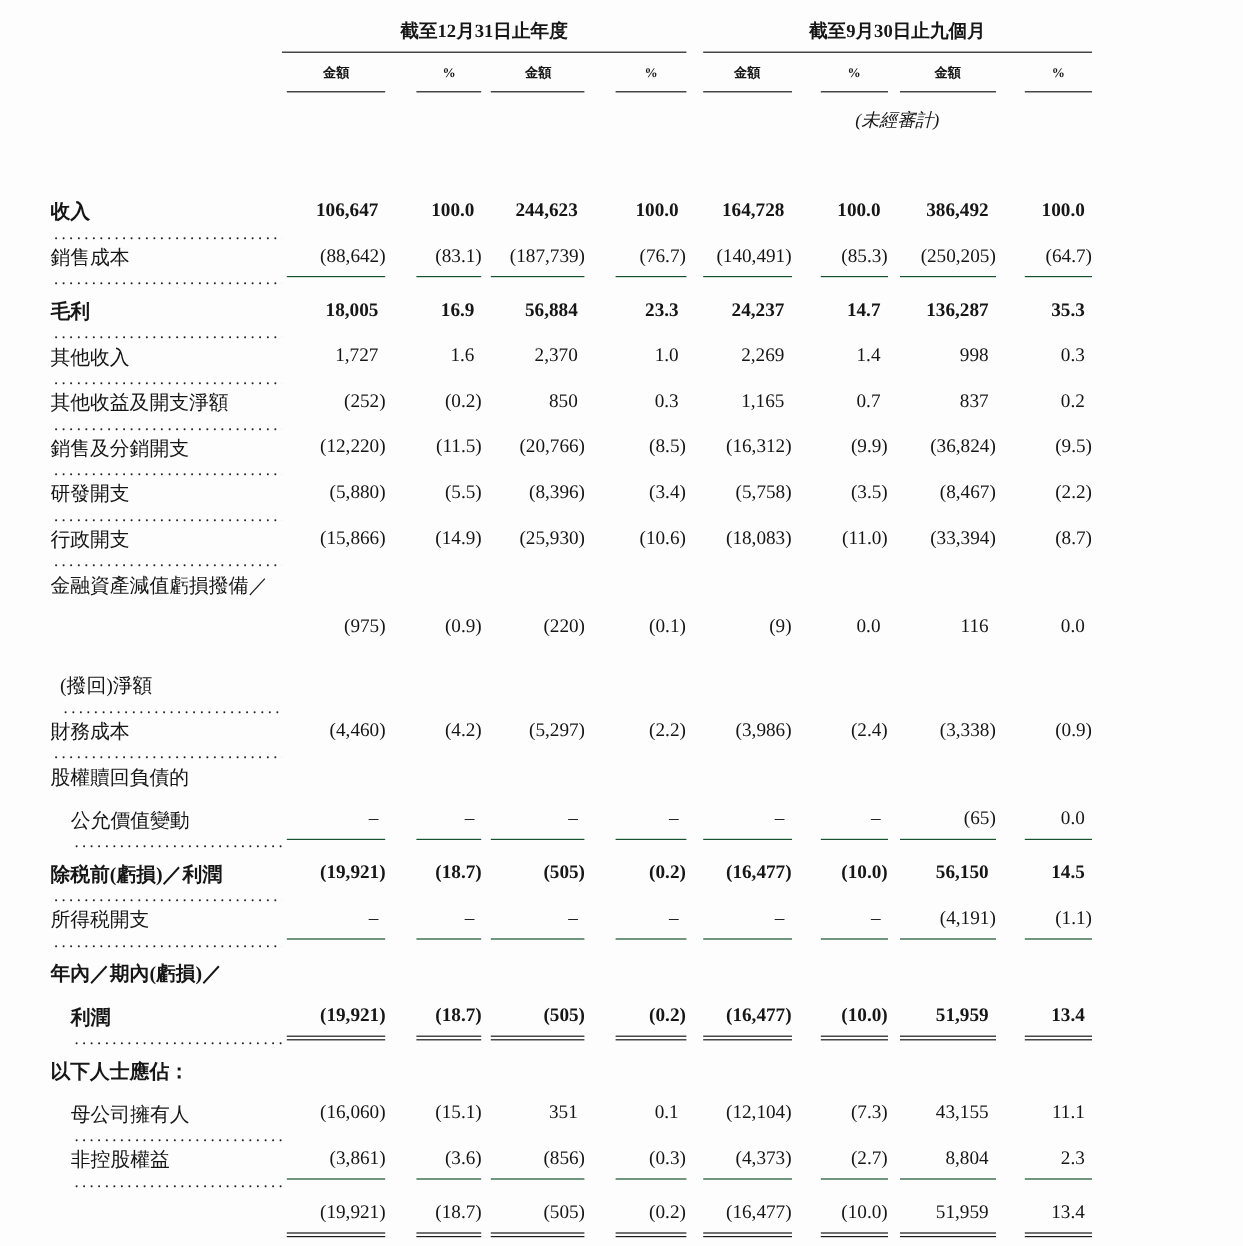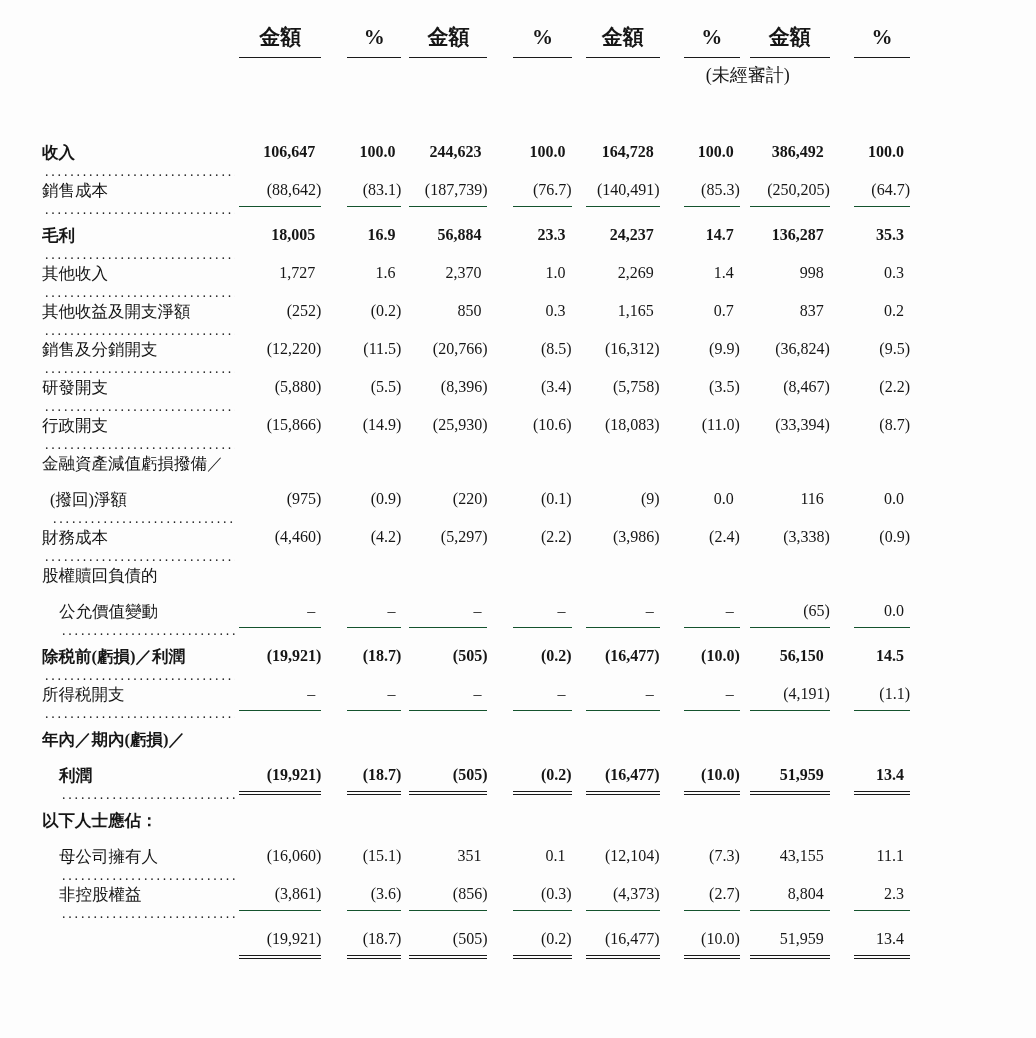--- a/index.html
+++ b/index.html
@@ -13,42 +13,42 @@
   td { padding:0; vertical-align:top; }
 
   
   .gbox,.ybox { font-weight:700; font-size:15.5px; text-align:center;
     border-bottom:1.5px solid #1a1a1a; padding-bottom:6px; white-space:nowrap; }
   .g2 { margin-left:14px; }
   .ybox { padding-bottom:5px; }
   .y2 { margin-left:8px; } .y3 { margin-left:14px; } .y4 { margin-left:8px; }
   tr.h-group { height:31px; } tr.h-year { height:38px; } tr.h-col { height:39px; }
   tr.h-year td, tr.h-col td { padding-top:8px; }
-  tr.h-col .box { font-weight:700; font-size:21px; text-align:center;
+  tr.h-col .box { font-weight:700; font-size:11px; text-align:center;
     border-bottom:1.5px solid #1a1a1a; padding-bottom:7px; }
   tr.h-note1 { height:25px; } tr.h-note2 { height:25px; }
-  .nbox { text-align:center; font-size:18px; padding-top:5px; white-space:nowrap; }
+  .nbox { text-align:center; font-style:italic; font-size:15px; padding-top:5px; white-space:nowrap; }
   .nbox.g2m { margin-left:14px; }
   tr.spacer { height:55px; }
 
   
   .box { text-align:right; font-size:16px; line-height:1.25; }
   .box.c1 { margin-left:4px; }  .box.c2 { margin-left:26px; }
   .box.c3 { margin-left:8px; }  .box.c4 { margin-left:26px; }
   .box.c5 { margin-left:14px; } .box.c6 { margin-left:24px; }
   .box.c7 { margin-left:10px; } .box.c8 { margin-left:24px; }
   .box.r1 { border-bottom:1px solid #14532d; padding-bottom:6px; }
   .box.r2 { border-bottom:4px double #1a1a1a; padding-bottom:6px; }
   .val.np { padding-right:6px; }
 
   
   tbody tr { height:36px; }
   tbody tr.rule { height:45px; }
   .lwrap { display:flex; align-items:baseline; overflow:hidden; font-size:16.5px;flex-direction:column; }
-  .lwrap.i1 { padding-left:8px; } .lwrap.i2 { padding-left:17px; }
+  .lwrap.i1 { padding-left:8px;margin-top:48px; } .lwrap.i2 { padding-left:17px; }
   .lbl { white-space:nowrap; }
   .leader { flex:1 1 auto; min-width:0; white-space:nowrap; overflow:hidden;
     font-size:14px; letter-spacing:2.8px; padding-left:3px; color:#222; }
   tr.bold .lbl, tr.bold .val { font-weight:700; }
 </style>
 </head>
 <body>
 
 <div class="page">
   <table>
@@ -57,20 +57,29 @@
         <col style="width:86px">
         <col style="width:80px">
       <col style="width:86px">
         <col style="width:84px">
         <col style="width:88px">
       <col style="width:80px">
         <col style="width:90px">
         <col style="width:80px">
     </colgroup>
     <thead>
+      <tr class="h-group">
+        <td></td>
+        <td colspan="4">
+          <div class="gbox g1">截至12月31日止年度</div>
+        </td>
+        <td colspan="4">
+          <div class="gbox g2">截至9月30日止九個月</div>
+        </td>
+      </tr>
       <tr class="h-col">
         <td></td>
         <td>
             <div class="box c1">金額</div>
           </td>
         <td>
             <div class="box c2">%</div>
           </td>
         <td>
             <div class="box c3">金額</div>

